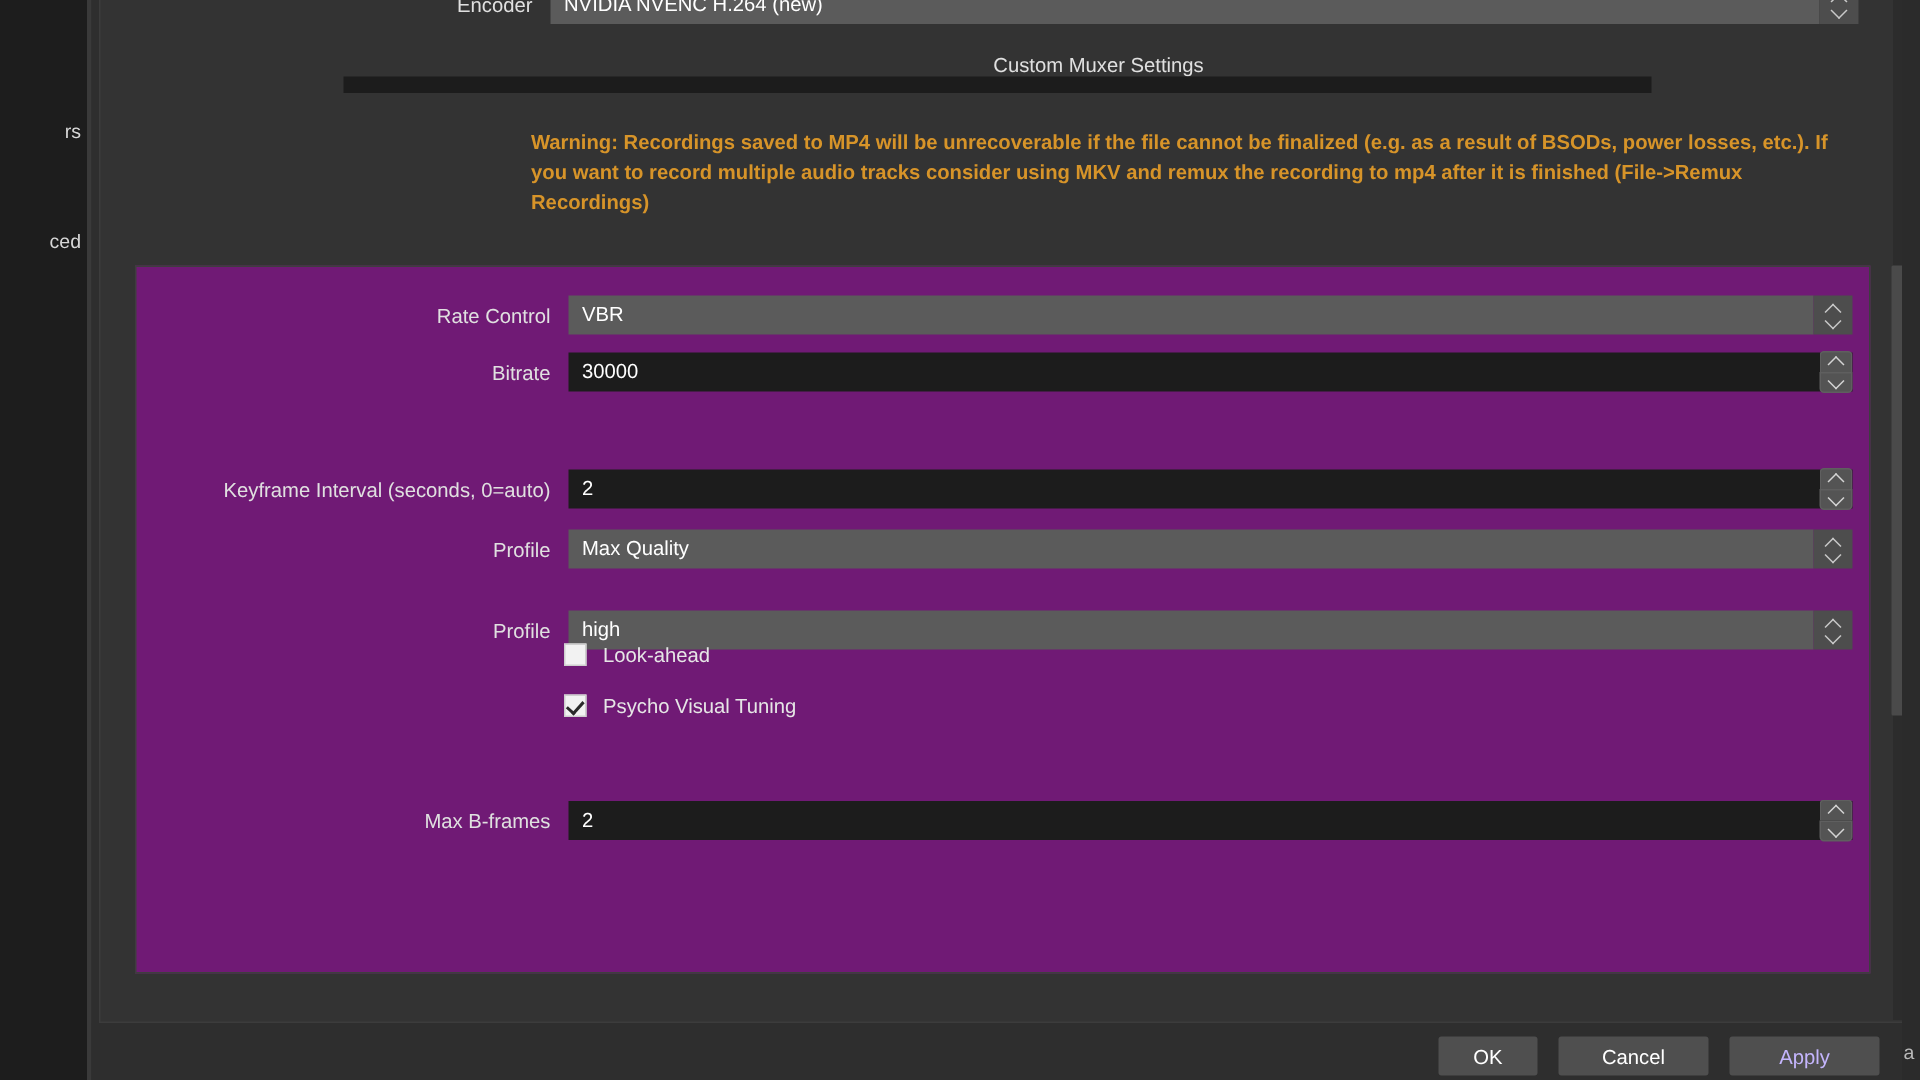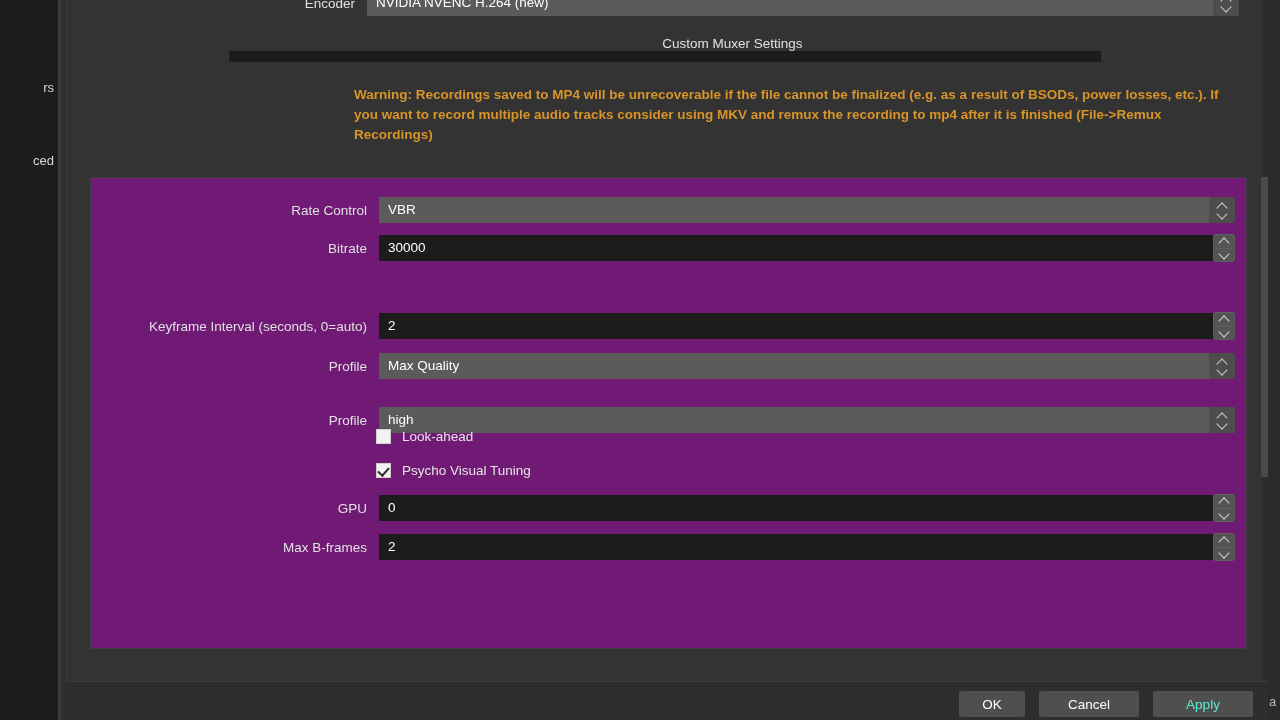--- a/index.html
+++ b/index.html
@@ -139,21 +139,21 @@
   .buttonbar {
     position: absolute; left: 0; top: 682px; width: 1219px; height: 38px;
     background: #2e2e2e;
   }
   .btn {
     position: absolute; top: 9px; height: 26px; width: 72px;
     background: #4f4f4f; color: #ffffff; font-size: 13.5px;
     display: flex; align-items: center; justify-content: center;
     border-radius: 2px; white-space: nowrap;
   }
-  .btn.disabled { color: #5eead4; }
+  .btn.disabled { color: #c4b5fd; }
   .btn-ok { left: 898px; width: 66px; }
   .btn-cancel { left: 978px; width: 100px; }
   .btn-apply { left: 1092px; width: 100px; }
 
   
   .bg-right {
     position: absolute; left: 1268px; top: 0; width: 12px; height: 720px;
     background: #2b2b2b;
   }
   .bg-right-glyph {
@@ -263,32 +263,20 @@
           <div class="cbrow" style="left:285px; top:251px;">
             <span class="cbox"></span>
             <span class="cblabel">Look-ahead</span>
           </div>
 
           <div class="cbrow" style="left:285px; top:285px;">
             <span class="cbox checked"></span>
             <span class="cblabel">Psycho Visual Tuning</span>
           </div>
 
-          <div class="row" style="left:0; top:317px; width:1157px;">
-            <div class="flabel" style="width:288px;">GPU</div>
-            <div class="lineedit" style="width:856px;">0</div>
-            <div class="spin" style="left:1122px; top:-1px;">
-              <div class="spin-half top">
-                  <i></i>
-                </div>
-              <div class="spin-half bot">
-                  <i></i>
-                </div>
-            </div>
-          </div>
 
           <div class="row" style="left:0; top:356px; width:1157px;">
             <div class="flabel" style="width:288px;">Max B-frames</div>
             <div class="lineedit" style="width:856px;">2</div>
             <div class="spin" style="left:1122px; top:-1px;">
               <div class="spin-half top">
                   <i></i>
                 </div>
               <div class="spin-half bot">
                   <i></i>

